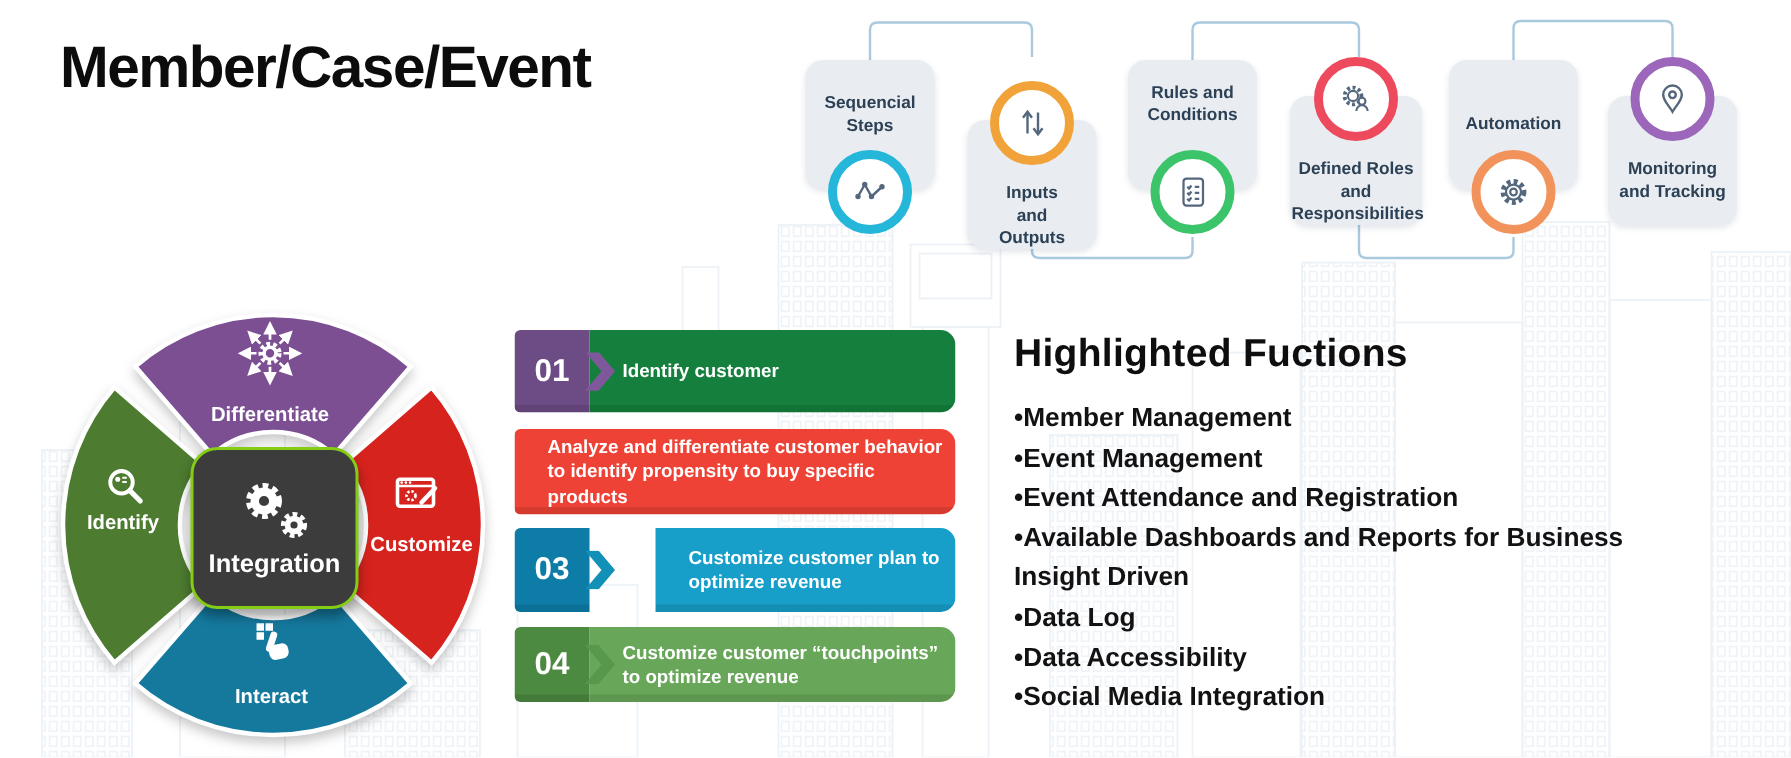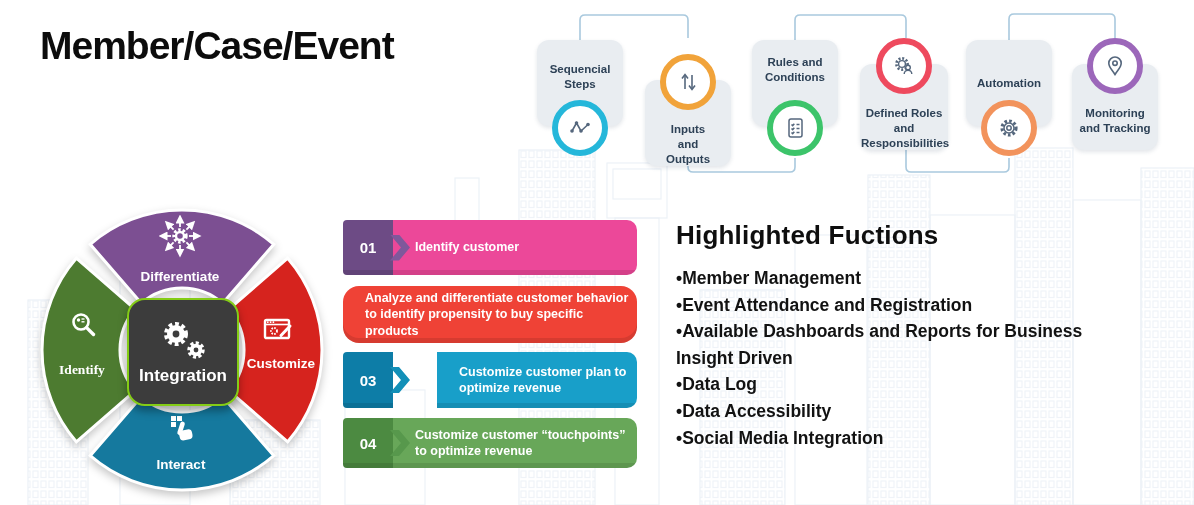--- a/index.html
+++ b/index.html
@@ -34,27 +34,27 @@
              font-weight:bold;white-space:nowrap;z-index:4;}
   .seg-icon{position:absolute;transform:translate(-50%,-50%);z-index:4;}
   .center-box{position:absolute;left:89px;top:92px;width:108px;height:104px;background:#3c3c3c;
               border:2px solid #84cc16;border-radius:18px;box-shadow:0 5px 8px rgba(0,0,0,.35);
               display:flex;flex-direction:column;align-items:center;justify-content:center;z-index:5;}
   .center-box .clbl{color:#fff;font-size:17px;font-weight:bold;margin-top:2px;}
   
   .sbars{position:absolute;left:343px;top:220px;width:294px;z-index:2;}
   .sbar{position:absolute;left:0;width:294px;display:flex;border-radius:4px 10px 10px 4px;overflow:hidden;}
   .sbar .num{position:relative;width:50px;flex:0 0 50px;display:flex;align-items:center;justify-content:center;
-             color:#fff;font-size:15px;font-weight:bold;box-shadow:inset 0 -5px 0 rgba(0,0,0,.10);}
+             color:#fff;font-size:21px;font-weight:bold;box-shadow:inset 0 -5px 0 rgba(0,0,0,.10);}
   .sbar .num::after{content:'';position:absolute;right:-17px;top:50%;transform:translateY(-50%);
              width:20px;height:26px;clip-path:polygon(0 0,45% 0,100% 50%,45% 100%,0 100%,55% 50%);z-index:2;}
   .sbar .body{flex:1;display:flex;align-items:center;box-shadow:inset 0 -5px 0 rgba(0,0,0,.10);}
   .sbar .body span{padding-left:22px;padding-right:8px;color:#fff;font-size:12.5px;font-weight:bold;line-height:1.32;}
-  .b1{top:0;height:55px;}  .b1 .num{background:#6d4b85;} .b1 .num::after{background:#7f589b;} .b1 .body{background:#ec4899;}
-  .b2{top:66px;height:57px;}.b2 .num{background:#dd2a22;} .b2 .num::after{background:#e63a2c;} .b2 .body{background:#ef4236;border-radius:16px;}
+  .b1{top:0;height:55px;}  .b1 .num{background:#6d4b85;} .b1 .num::after{background:#7f589b;} .b1 .body{background:#15803d;}
+  .b2{top:66px;height:57px;}.b2 .num{background:#dd2a22;} .b2 .num::after{background:#e63a2c;} .b2 .body{background:#ef4236;}
   .b3{top:132px;height:56px;gap:44px;}.b3 .num{background:#0d7da7;} .b3 .num::after{background:#1290b8;} .b3 .body{background:#189fc9;}
   .b4{top:198px;height:50px;}.b4 .num{background:#4c8a41;} .b4 .num::after{background:#57984c;} .b4 .body{background:#68a759;}
   
   .hfun{position:absolute;left:676px;top:220px;width:466px;z-index:2;}
   .hfun h2{margin:0 0 14px 0;font-size:26px;font-weight:bold;color:#0e0e0e;letter-spacing:0.2px;}
   .hfun .item{font-size:17.5px;font-weight:bold;color:#121212;line-height:1.52;}
 </style>
 </head>
 <body>
 
@@ -206,21 +206,21 @@
 
     <span class="seg-icon" style="left:46px;top:121px;">
       <svg width="34" height="34" viewBox="-17 -17 34 34">
         <circle cx="-3" cy="-3" r="7.5" fill="none" stroke="#ffffff" stroke-width="2.6"></circle>
         <line x1="2.6" y1="2.6" x2="9.5" y2="9.5" stroke="#ffffff" stroke-width="3.4" stroke-linecap="round"></line>
         <circle cx="-5.5" cy="-5" r="1.7" fill="#ffffff"></circle>
         <line x1="-2.5" y1="-6" x2="0.5" y2="-6" stroke="#ffffff" stroke-width="1.4"></line>
         <line x1="-2.5" y1="-3.2" x2="0.5" y2="-3.2" stroke="#ffffff" stroke-width="1.4"></line>
       </svg>
     </span>
-    <span class="seg-label" style="left:44px;top:164px;font-family:Liberation Serif, serif;">Identify</span>
+    <span class="seg-label" style="left:44px;top:142px;">Identify</span>
 
     <span class="seg-icon" style="left:240px;top:125px;">
       <svg width="36" height="34" viewBox="-18 -17 36 34">
         <rect x="-13" y="-9" width="24" height="18" rx="1.6" fill="none" stroke="#ffffff" stroke-width="2.4"></rect>
         <line x1="-13" y1="-4.5" x2="11" y2="-4.5" stroke="#ffffff" stroke-width="1.6"></line>
         <circle cx="-10.2" cy="-6.8" r="0.9" fill="#ffffff"></circle>
           <circle cx="-7.4" cy="-6.8" r="0.9" fill="#ffffff"></circle>
         <circle cx="-4.6" cy="-6.8" r="0.9" fill="#ffffff"></circle>
         <circle cx="-4" cy="2" r="3" fill="none" stroke="#ffffff" stroke-width="1.8" stroke-dasharray="1.6 1.2"></circle>
         <line x1="3" y1="6.5" x2="12" y2="-3" stroke="#ffffff" stroke-width="3" stroke-linecap="round"></line>
@@ -276,20 +276,21 @@
       <div class="num">04</div>
       <div class="body">
           <span>Customize customer “touchpoints” to optimize revenue</span>
         </div>
     </div>
   </div>
 
   <div class="hfun">
     <h2>Highlighted Fuctions</h2>
     <div class="item">•Member Management</div>
+    <div class="item">•Event Management</div>
     <div class="item">•Event Attendance and Registration</div>
     <div class="item">•Available Dashboards and Reports for Business Insight Driven</div>
     <div class="item">•Data Log</div>
     <div class="item">•Data Accessibility</div>
     <div class="item">•Social Media Integration</div>
   </div>
 
 </div>
 
 </body></html>

